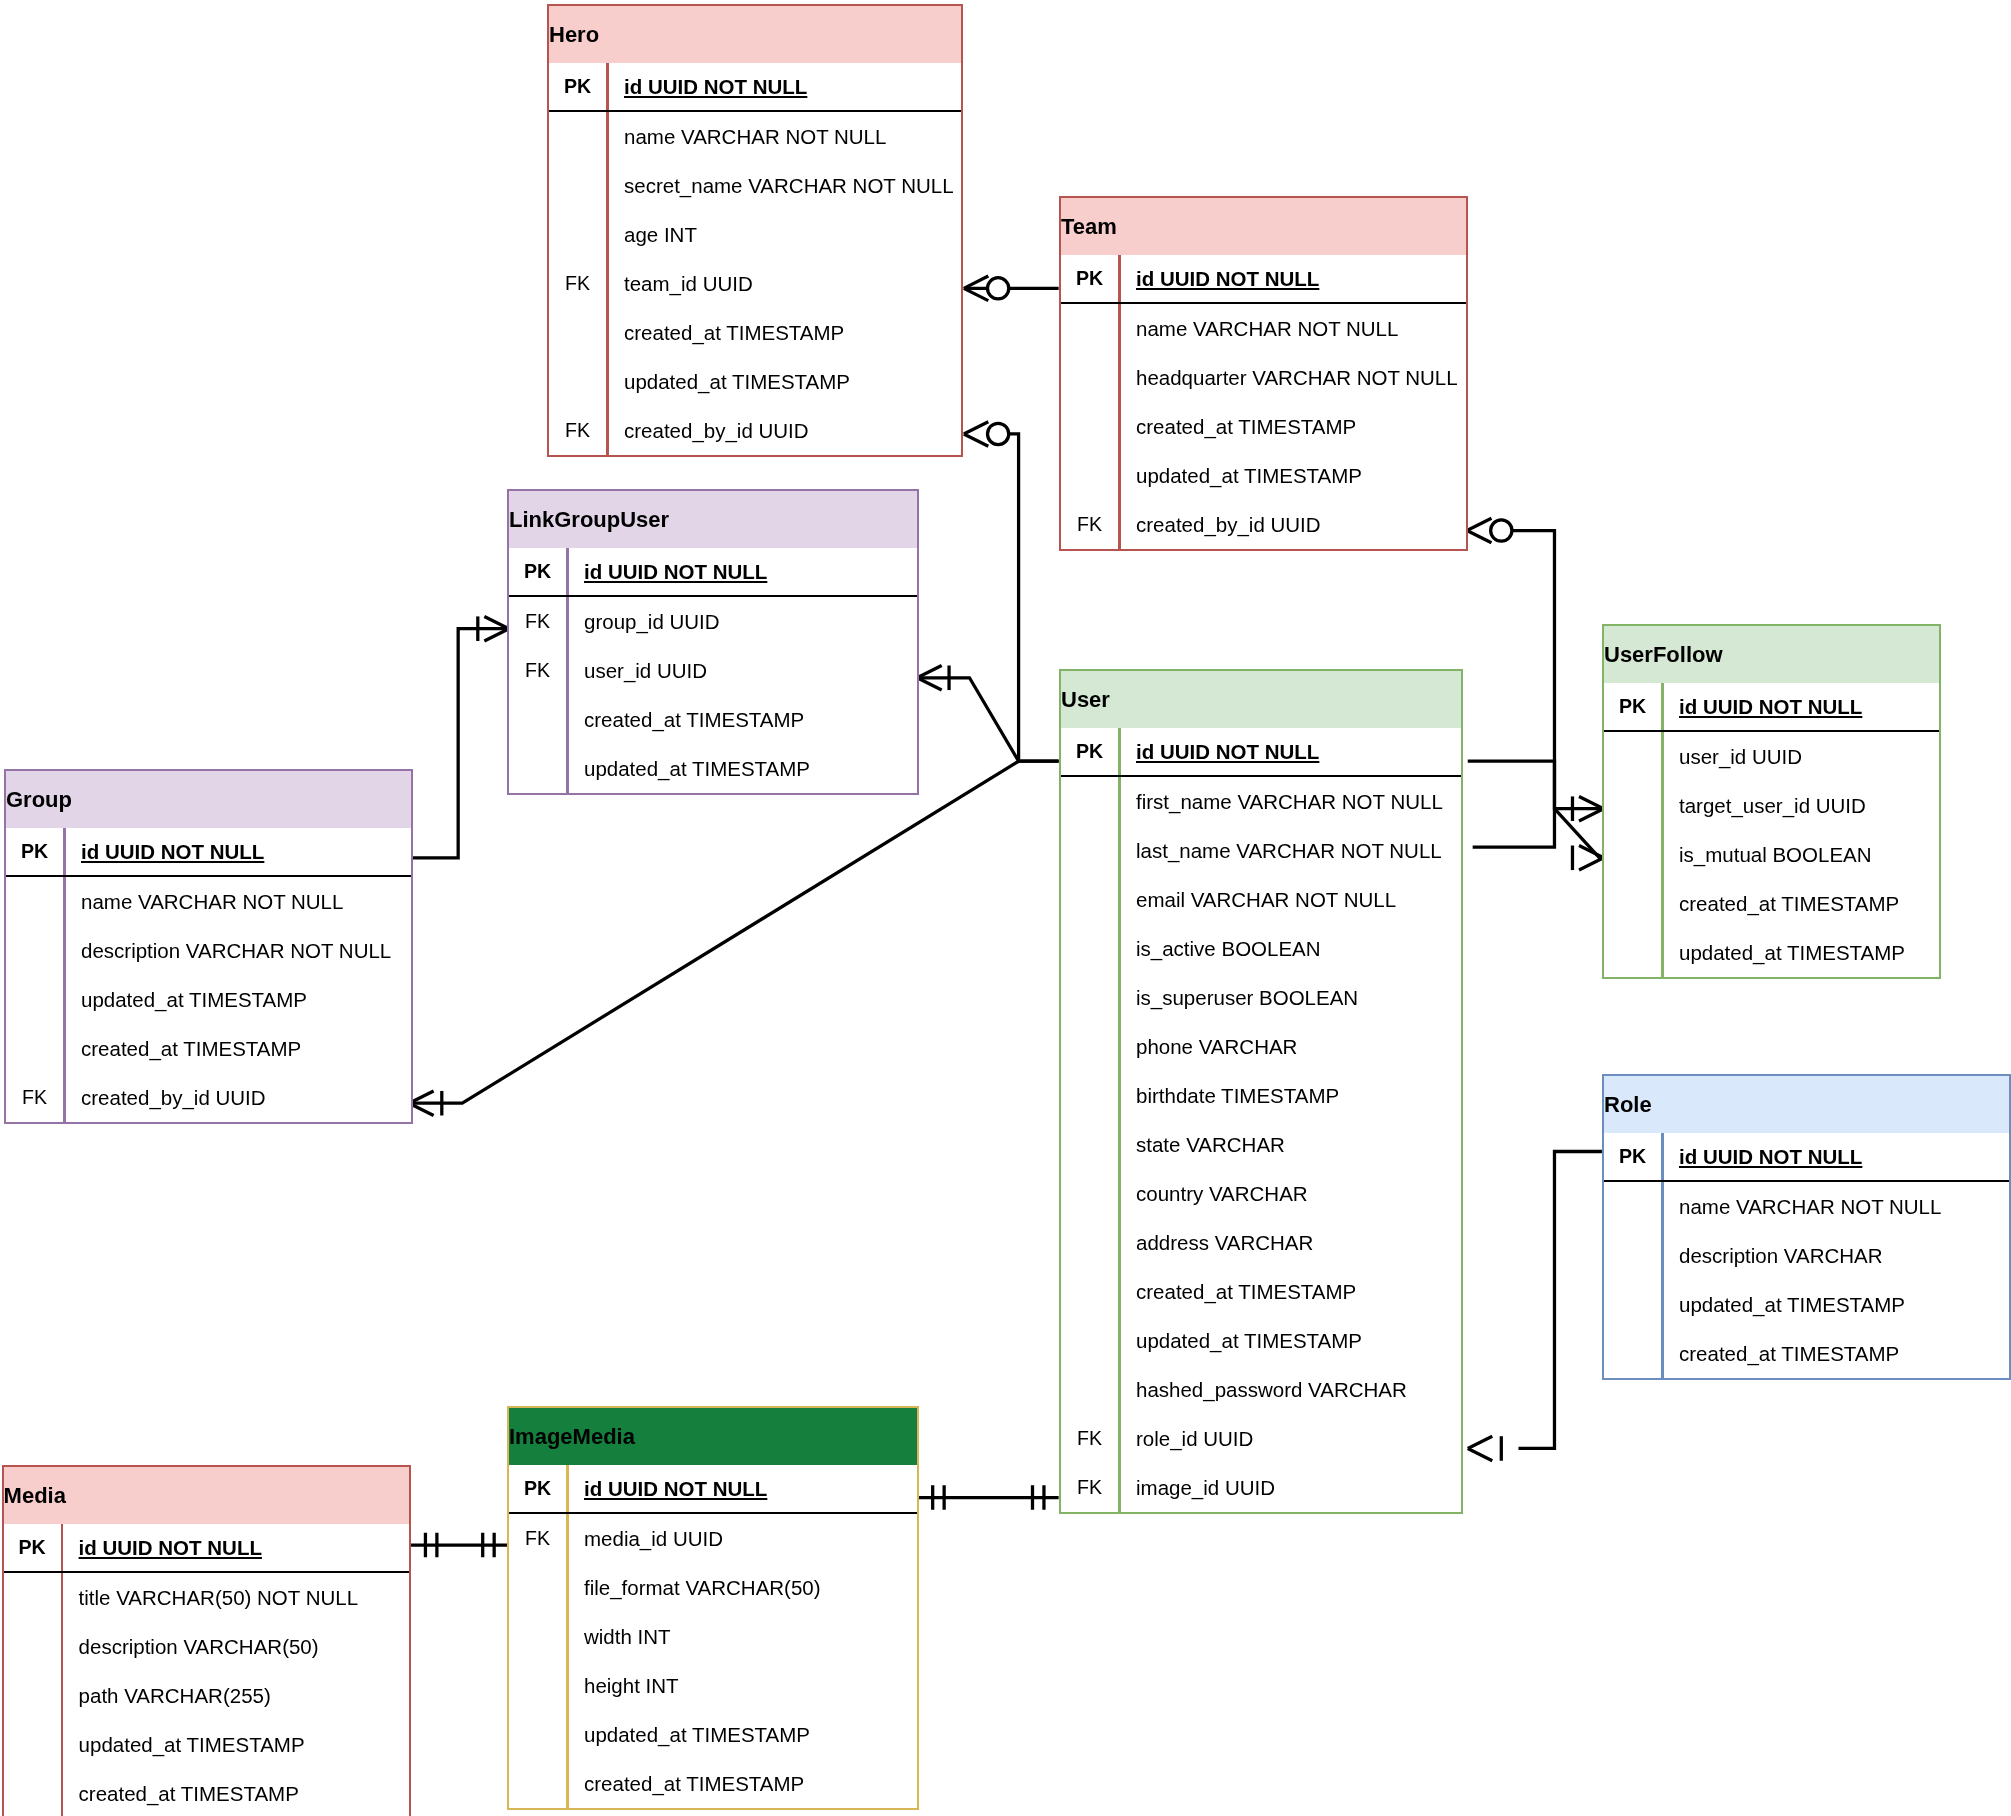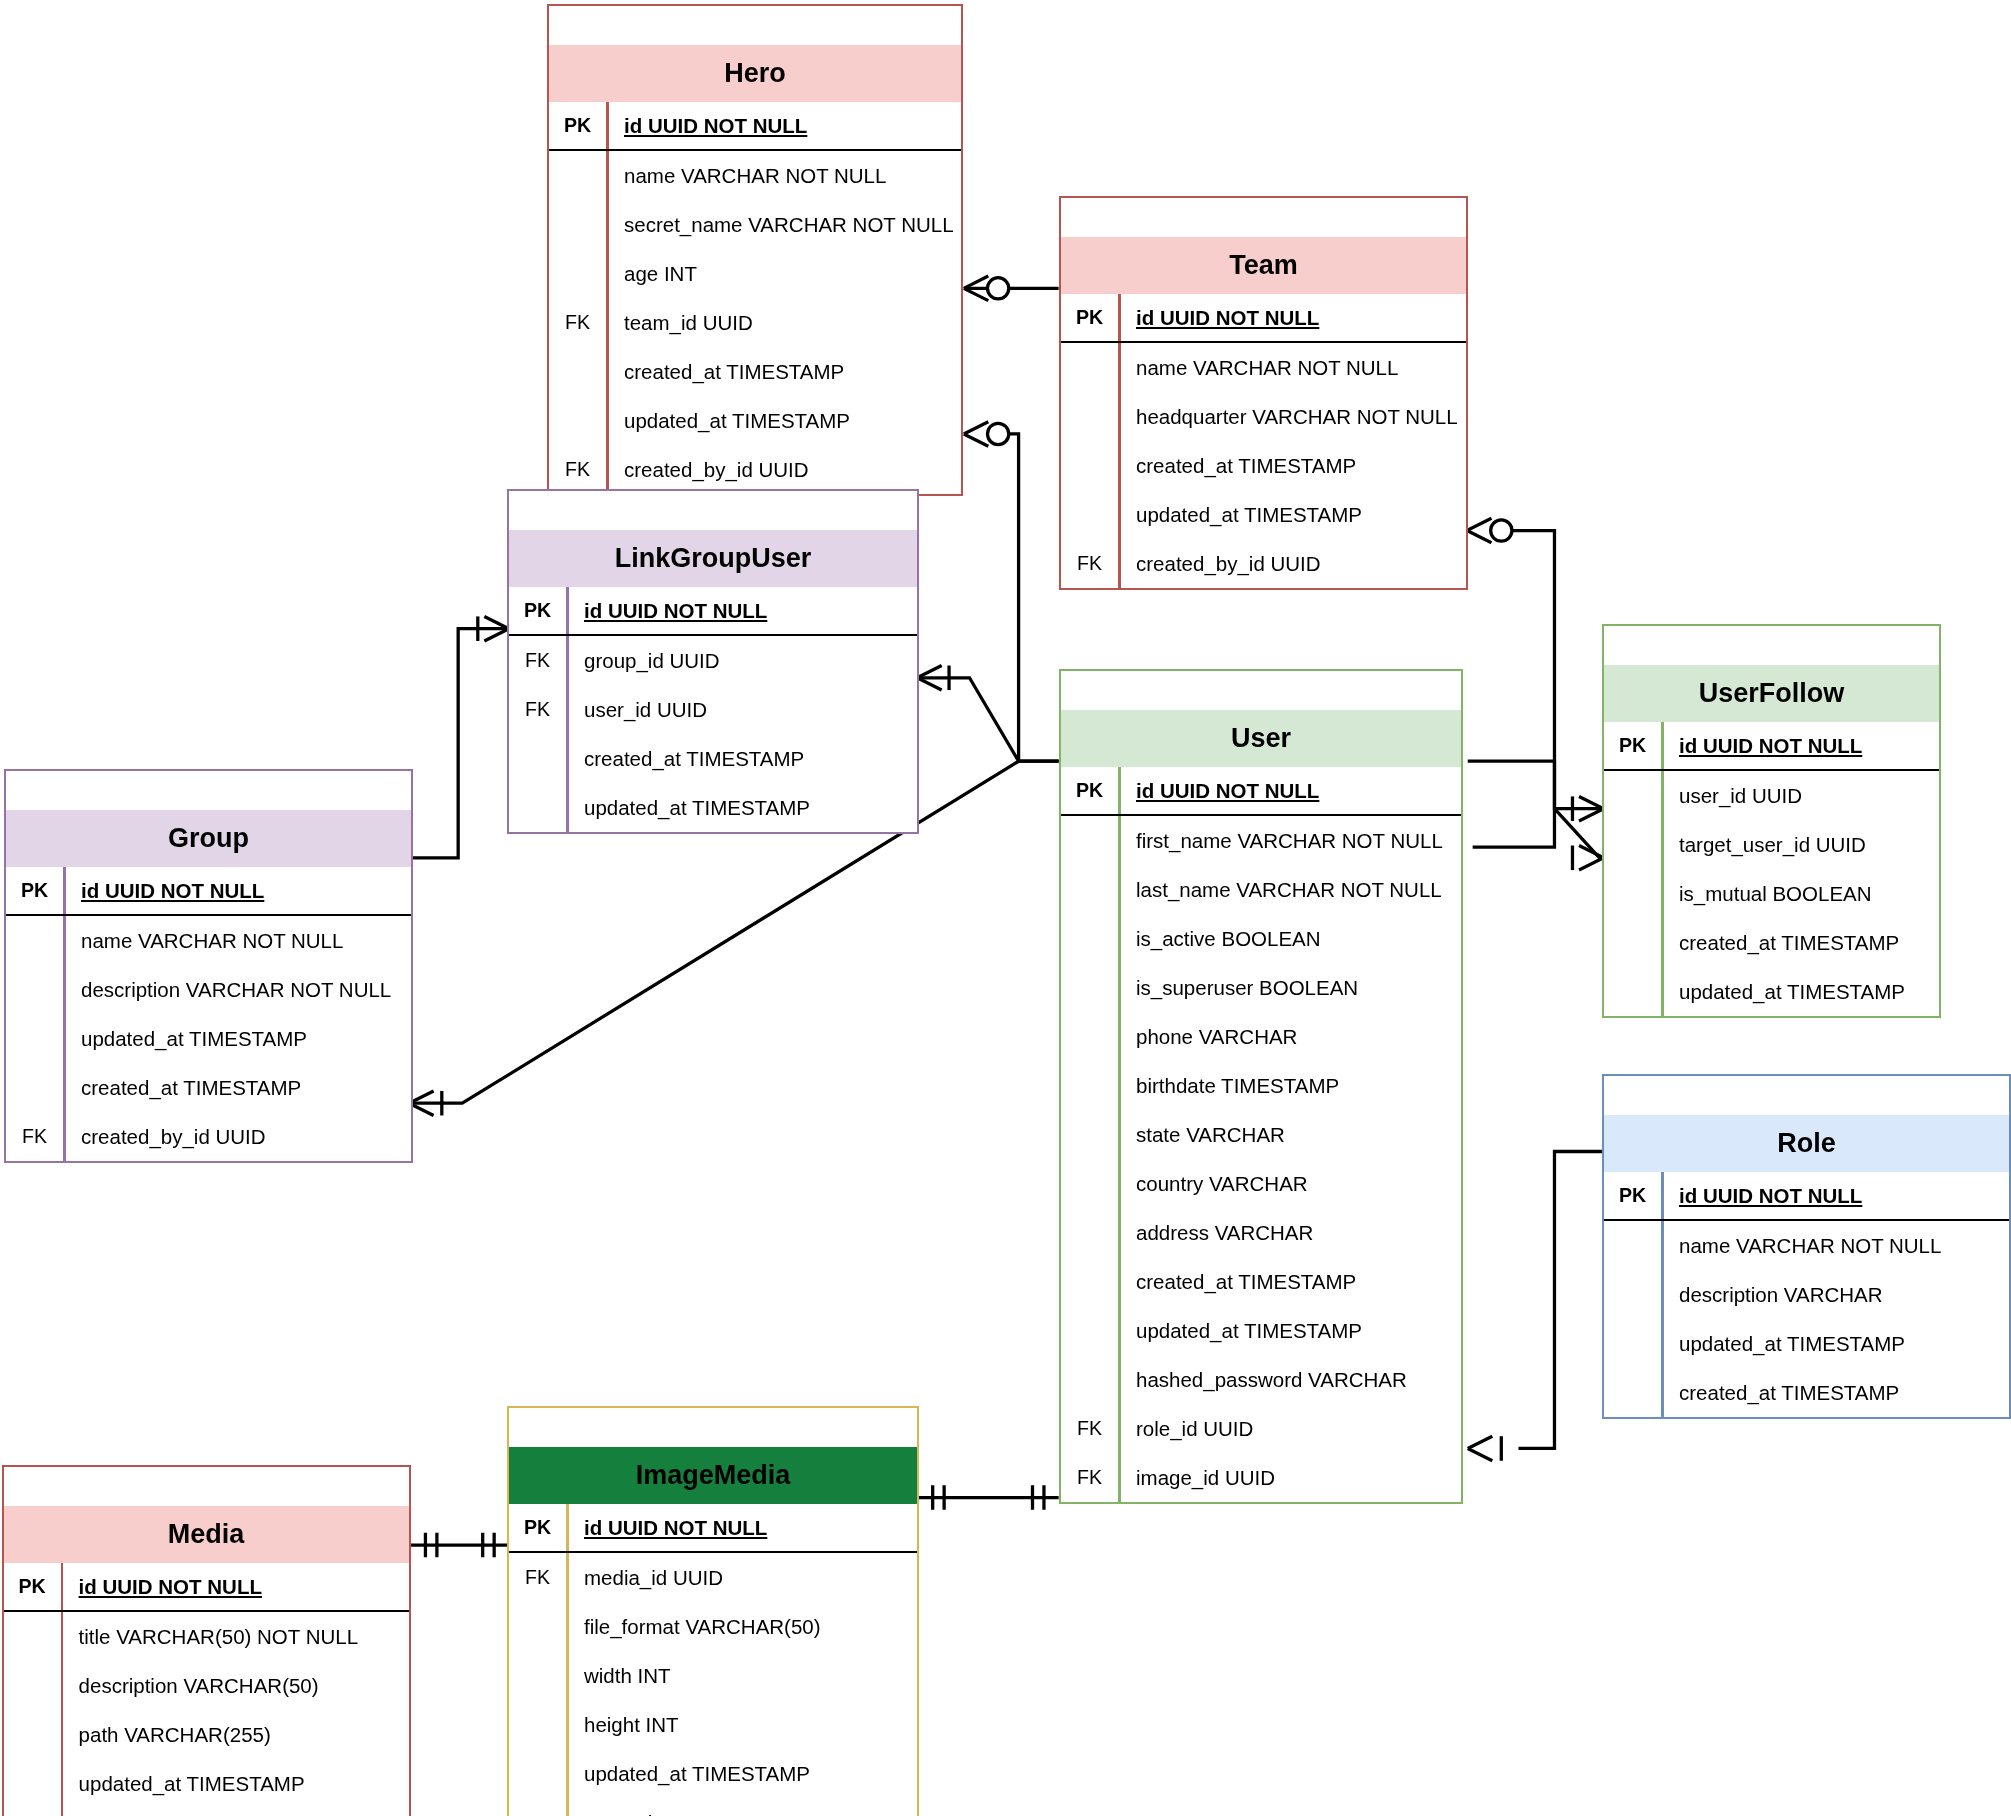--- a/index.html
+++ b/index.html
@@ -1,21 +1,21 @@
 <!DOCTYPE html>
 <html style="font-size:13px"><head>
 <meta charset="utf-8">
 <style>
   html,body{margin:0;padding:0;background:#ffffff;}
   body{font-family:"Liberation Sans", sans-serif;}
   #canvas{position:relative;width:2011px;height:1817px;background:#fff;overflow:hidden;}
 
   .erd-table{position:absolute;box-sizing:border-box;border:2.5px solid #000;background:#fff;}
-  .tbl-title{box-sizing:border-box;height:57px;line-height:57px;text-align:center;
-             font-weight:bold;font-size:27px;color:#000;border-bottom:2.5px solid inherit;margin-top:39px;}
+  .tbl-title{box-sizing:border-box;height:57px;line-height:57px;
+             font-weight:bold;font-size:22px;color:#000;border-bottom:2.5px solid inherit;}
   .tbl-body{position:relative;}
   .row{position:relative;display:flex;align-items:center;box-sizing:border-box;height:49px;}
   .row.pkrow{border-bottom:2.5px solid #000;}
   .key{width:57px;flex:0 0 57px;text-align:center;font-size:19.6px;font-weight:bold;color:#000;
        box-sizing:border-box;}
   .key.fk{font-weight:normal;}
   .divider{position:absolute;top:0;bottom:0;left:57px;width:2.5px;}
   .fieldwrap{flex:1 1 auto;padding-left:18px;box-sizing:border-box;}
   .field{font-size:20.5px;color:#000;white-space:nowrap;}
   .field.pk{font-weight:bold;text-decoration:underline;}
@@ -259,20 +259,24 @@
           <div class="row">
             <div class="key"></div>
             <div class="fieldwrap"><span class="field">first_name VARCHAR NOT NULL</span></div>
           </div>
           <div class="row">
             <div class="key"></div>
             <div class="fieldwrap"><span class="field">last_name VARCHAR NOT NULL</span></div>
           </div>
           <div class="row">
             <div class="key"></div>
+            <div class="fieldwrap"><span class="field">email VARCHAR NOT NULL</span></div>
+          </div>
+          <div class="row">
+            <div class="key"></div>
             <div class="fieldwrap"><span class="field">is_active BOOLEAN</span></div>
           </div>
           <div class="row">
             <div class="key"></div>
             <div class="fieldwrap"><span class="field">is_superuser BOOLEAN</span></div>
           </div>
           <div class="row">
             <div class="key"></div>
             <div class="fieldwrap"><span class="field">phone VARCHAR</span></div>
           </div>

